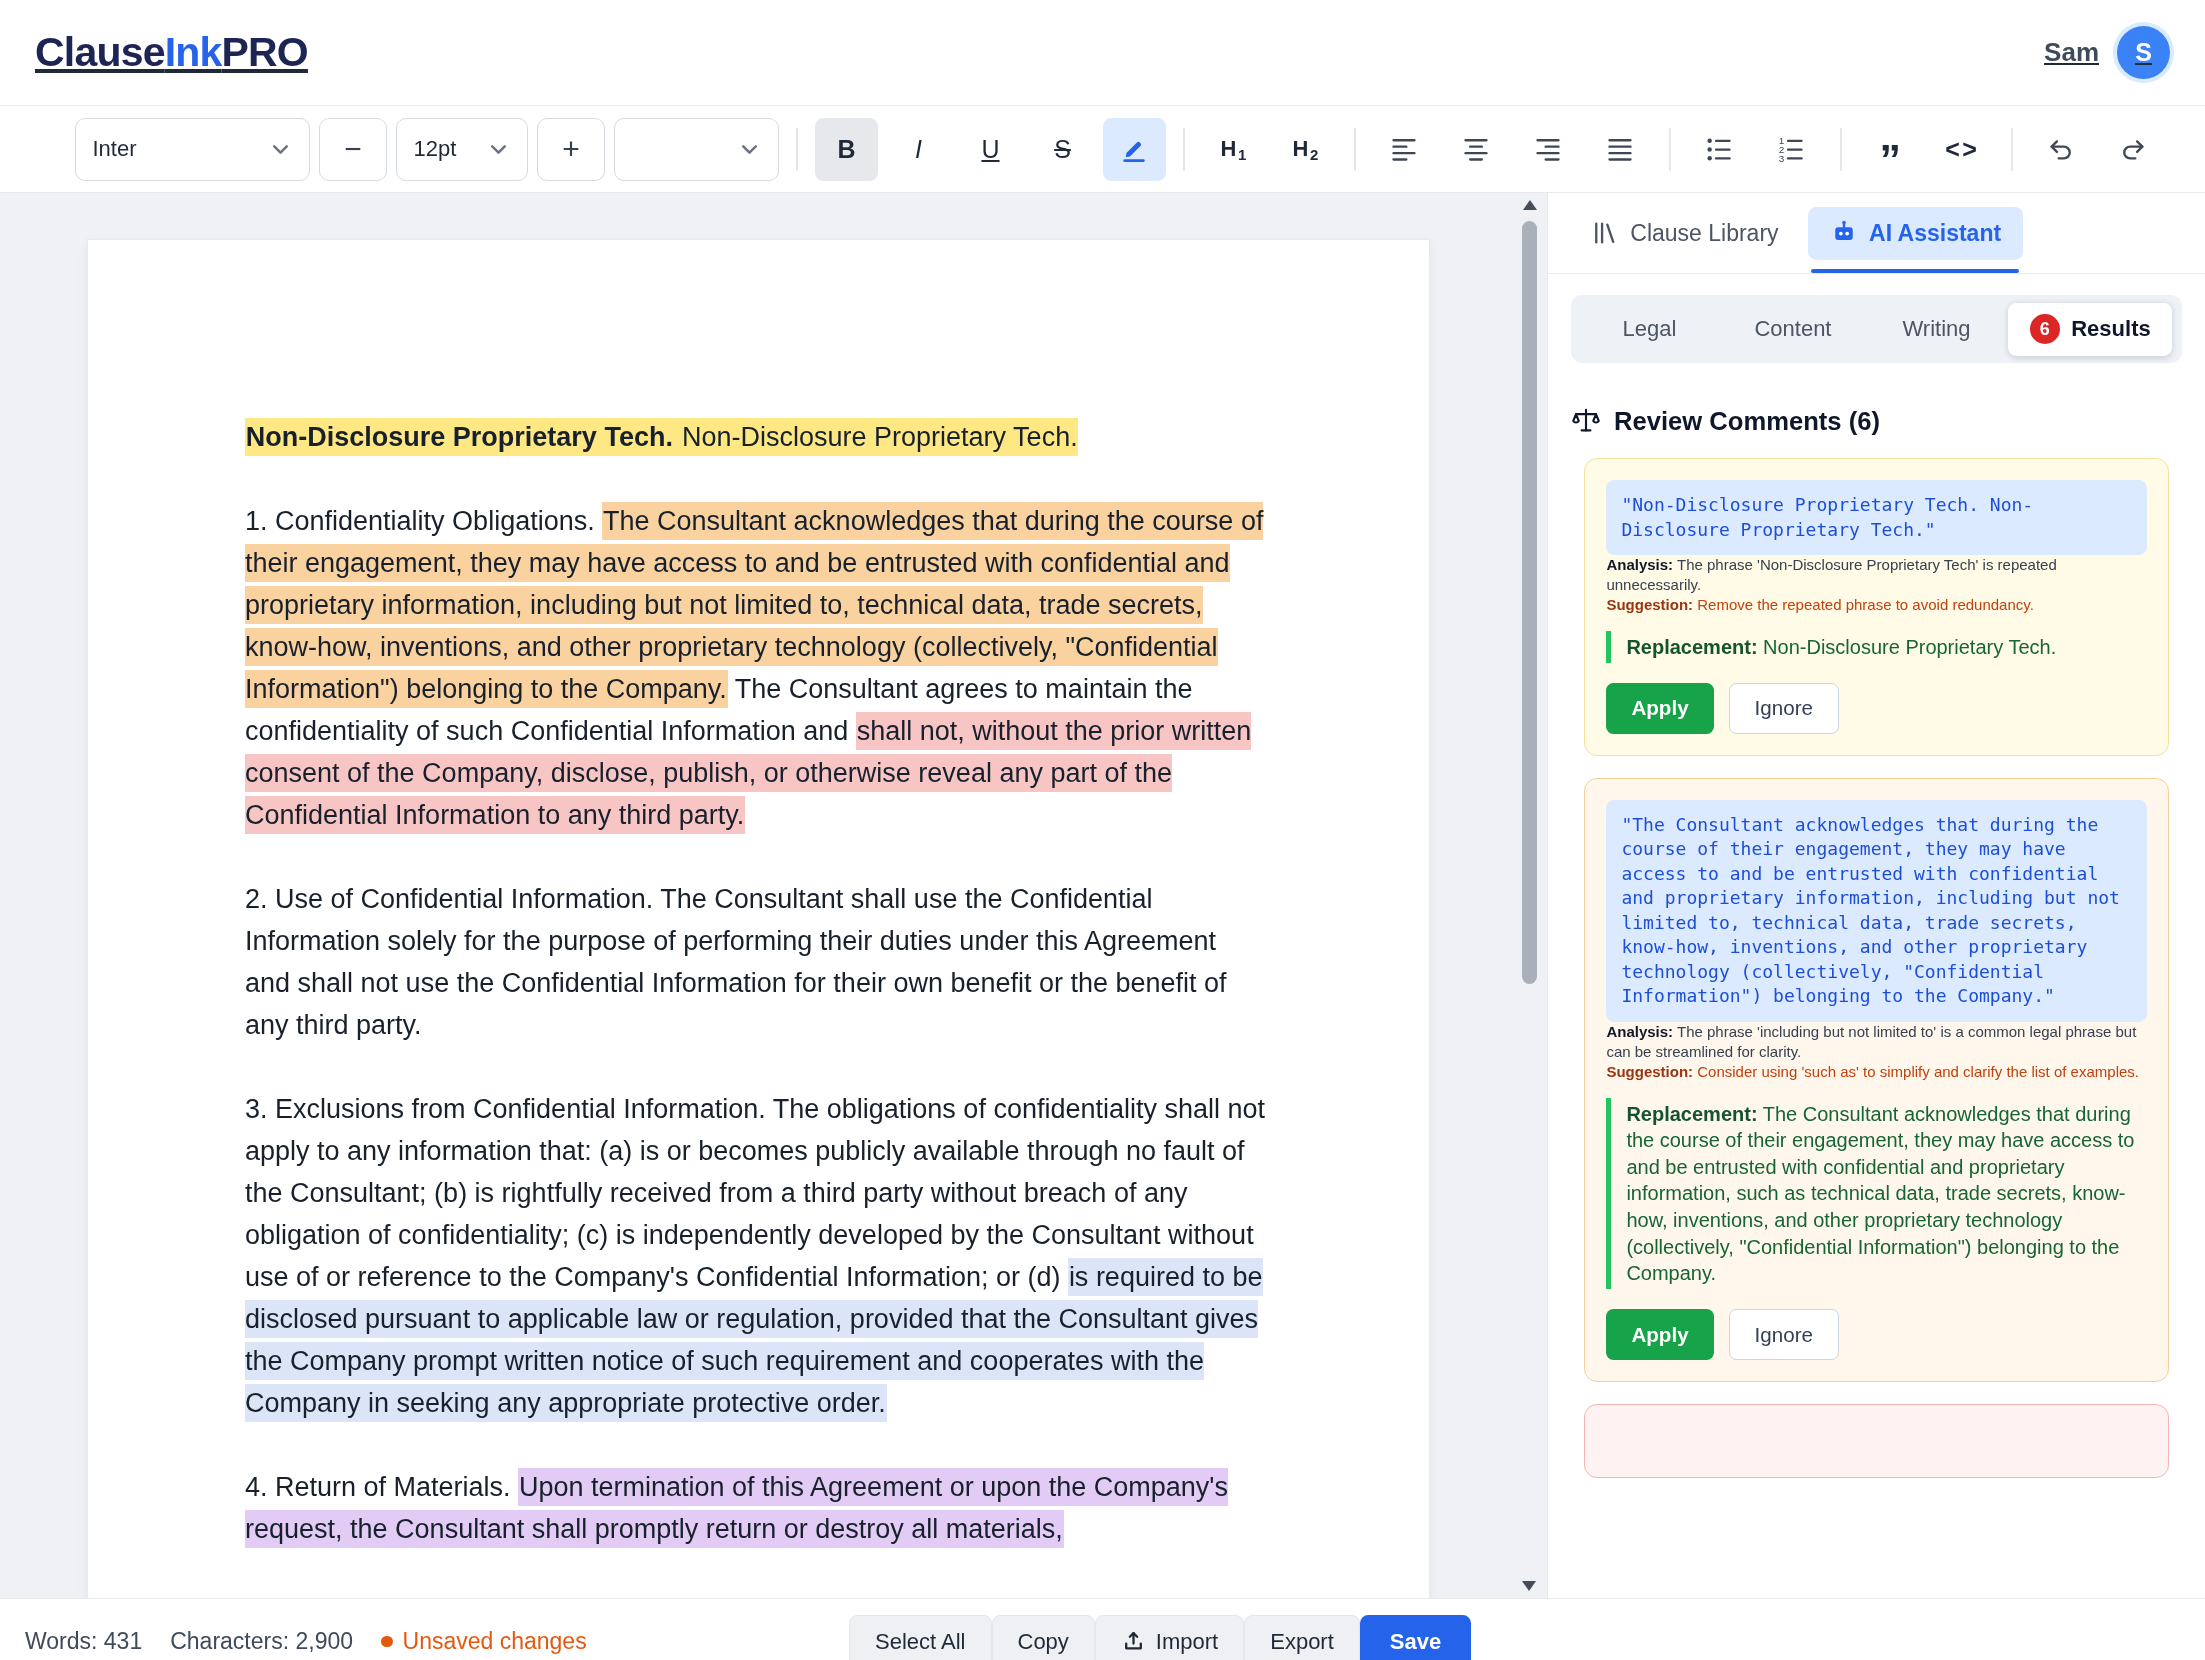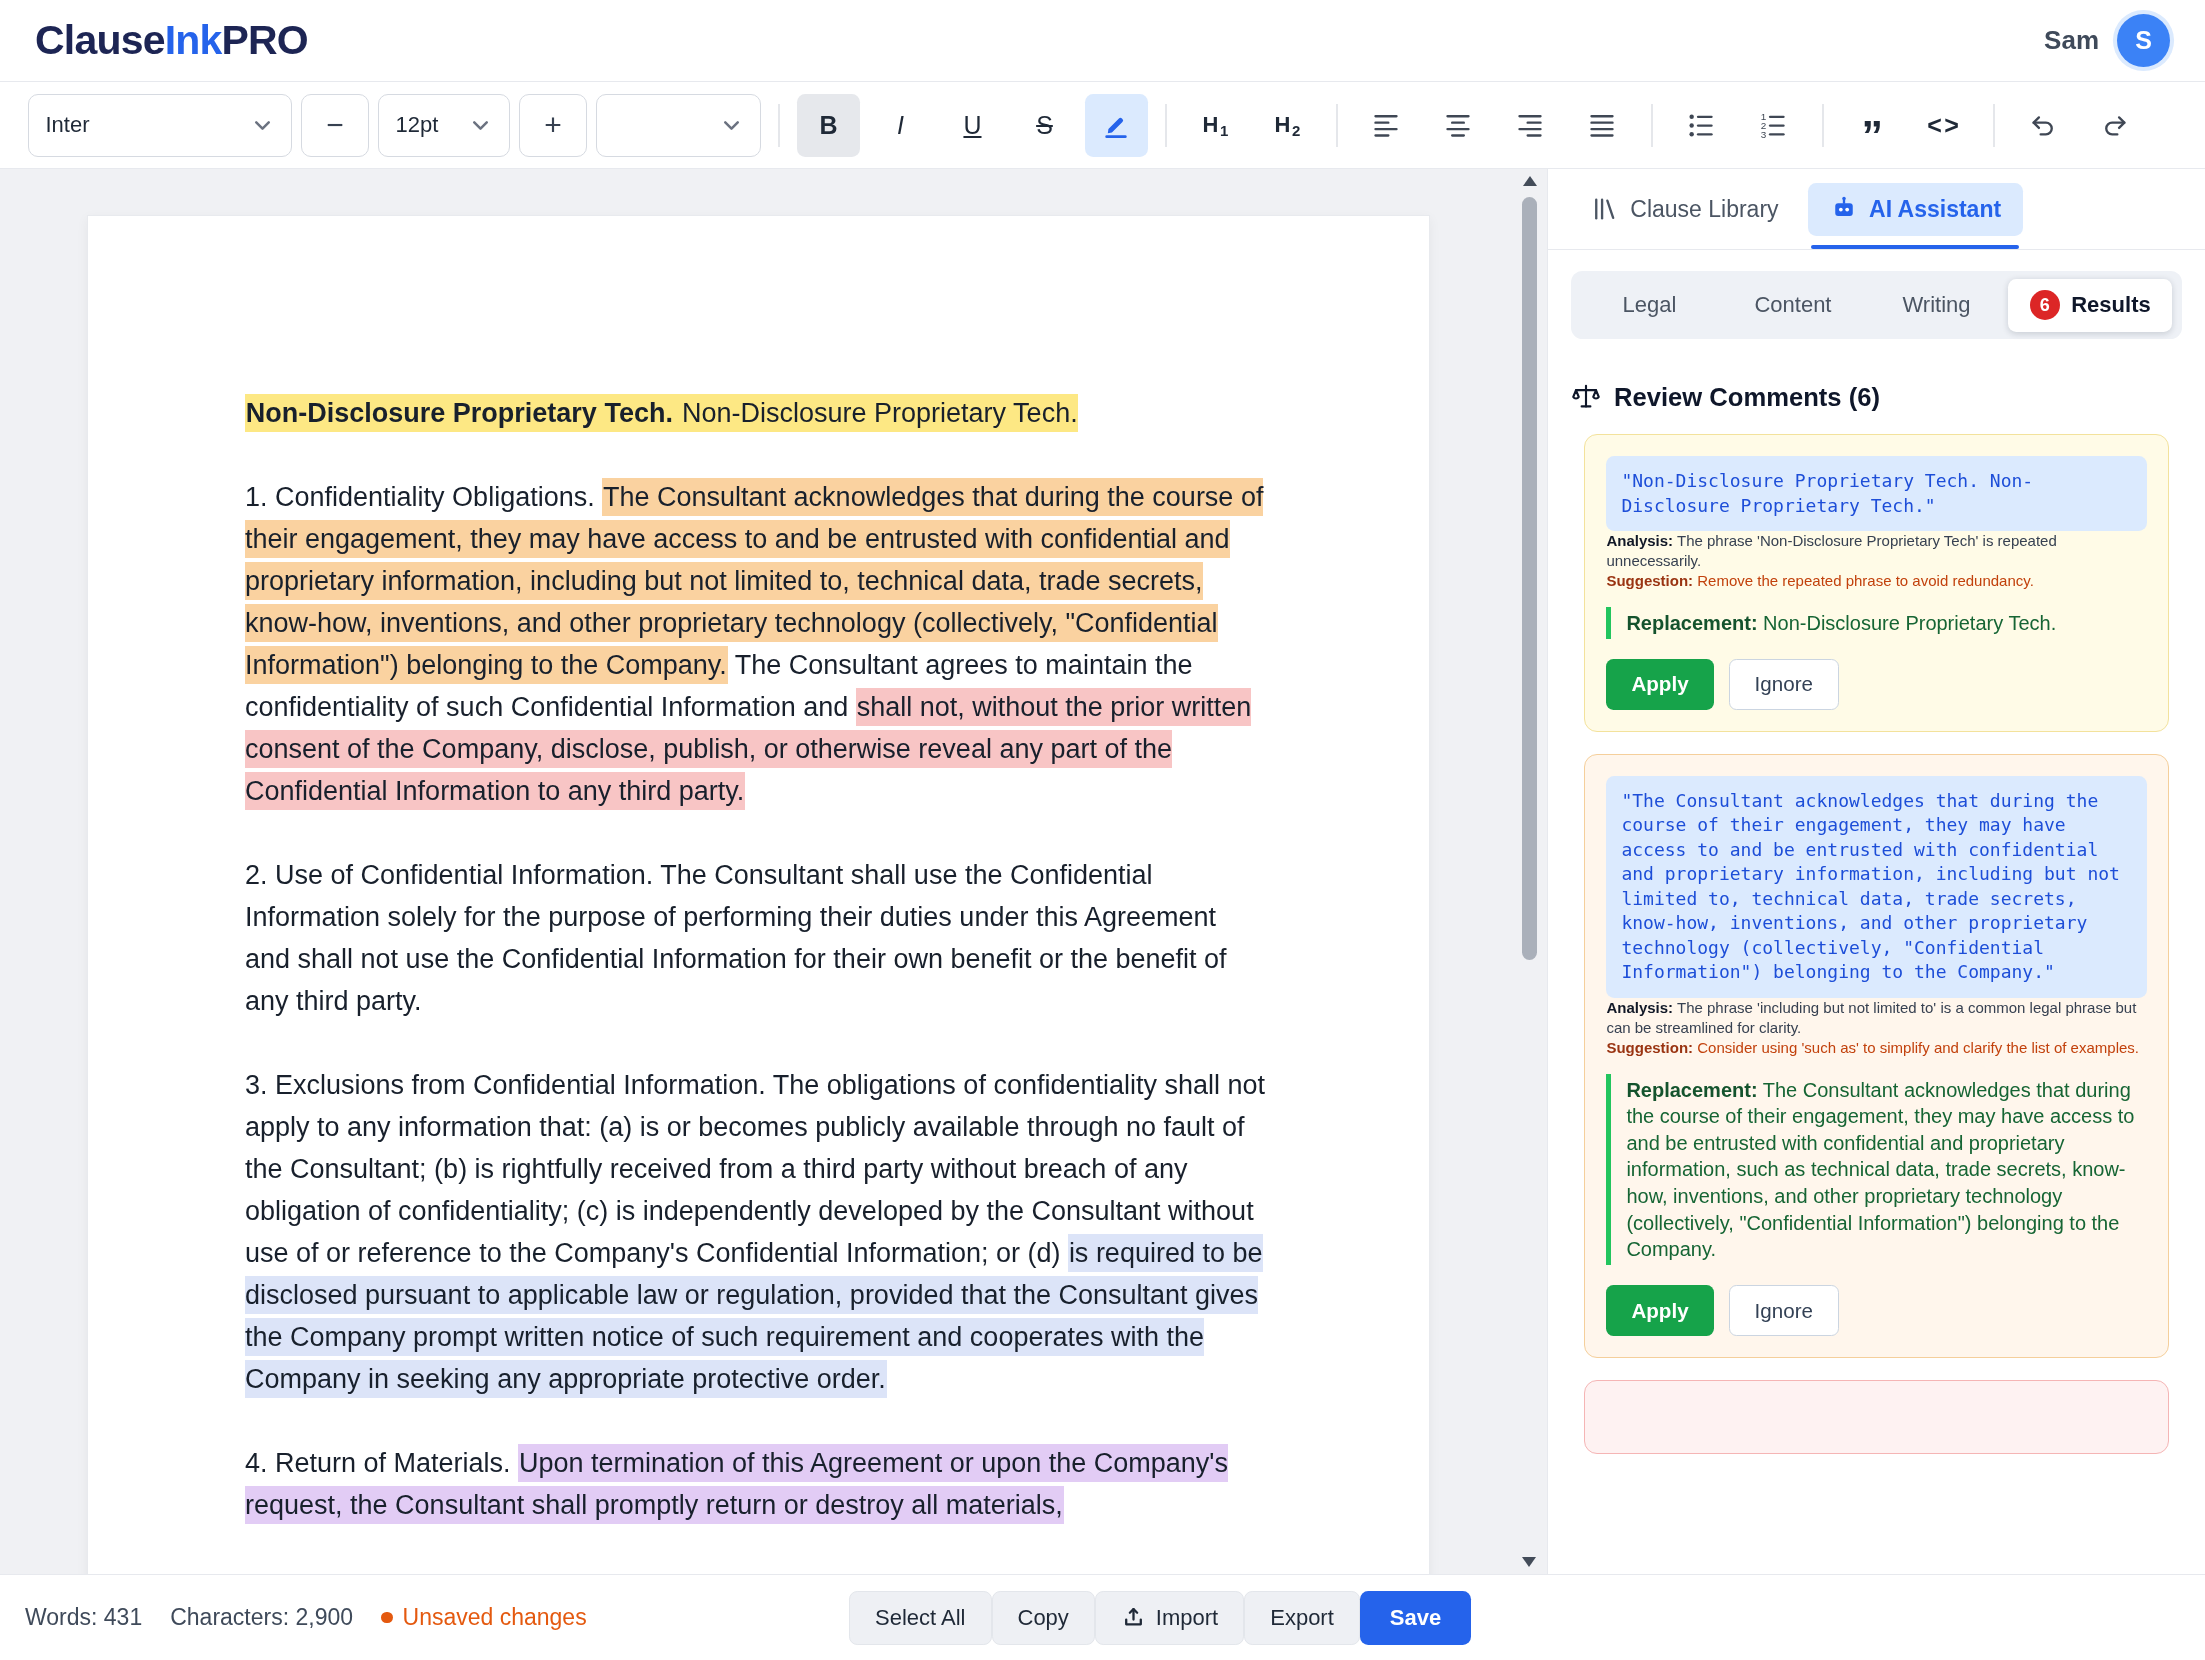--- a/index.html
+++ b/index.html
@@ -1,34 +1,34 @@
 <!DOCTYPE html>
 <html style="font-size:13px"><head>
 <meta charset="utf-8">
 <style>
   *{box-sizing:border-box;margin:0;padding:0}
   html,body{width:2205px;height:1661px;overflow:hidden;background:#fff;
     font-family:"Liberation Sans",sans-serif;color:#1f2937;}
 
   
-  .app-header{height:82px;display:flex;align-items:center;justify-content:space-between;
-    padding:0 35px;border-bottom:0.8px solid #e7e9ee;background:#fff;}
+  .app-header{height:106px;display:flex;align-items:center;justify-content:space-between;
+    padding:0 35px;border-bottom:0.8px solid #e7e9ee;background:#fff;text-decoration:underline;}
   .logo{font-size:41px;font-weight:800;letter-spacing:-0.8px;color:#1d2554;}
   .logo .ink{color:#2563eb;}
   .user{display:flex;align-items:center;gap:18px;}
   .user-name{font-size:26px;color:#3f4a5a;font-weight:600;}
   .avatar{width:53px;height:53px;border-radius:50%;background:#3b82f6;color:#fff;display:flex;
     align-items:center;justify-content:center;font-size:25px;font-weight:700;box-shadow:0 0 0 4.1px #dbeafe;}
 
   
   .toolbar{height:87px;display:flex;align-items:center;gap:9px;padding:0 28px;
     border-bottom:0.8px solid #e7e9ee;background:#fff;}
   .tb-select{height:63px;border:1.6px solid #d6dae1;border-radius:10px;display:flex;align-items:center;
     justify-content:space-between;padding:0 16.5px;font-size:22px;color:#1f2937;background:#fff;}
-  .tb-font{width:264px;}
+  .tb-font{width:235px;margin-left:47px;}
   .tb-size{width:132px;}
   .tb-style{width:165px;}
   .chev{width:25px;height:25px;stroke:#6b7280;fill:none;stroke-width:2.4;stroke-linecap:round;stroke-linejoin:round;flex:none;}
   .tb-btn{height:63px;min-width:63px;border:none;background:transparent;border-radius:8.2px;font-size:25px;
     color:#1f2937;display:flex;align-items:center;justify-content:center;font-family:inherit;}
   .tb-outline{border:1.6px solid #d6dae1;min-width:68px;font-size:30px;border-radius:10px;color:#374151;}
   .fmt-b{font-weight:800;}
   .fmt-i{font-style:italic;}
   .fmt-u{text-decoration:underline;}
   .fmt-s{text-decoration:line-through;}

